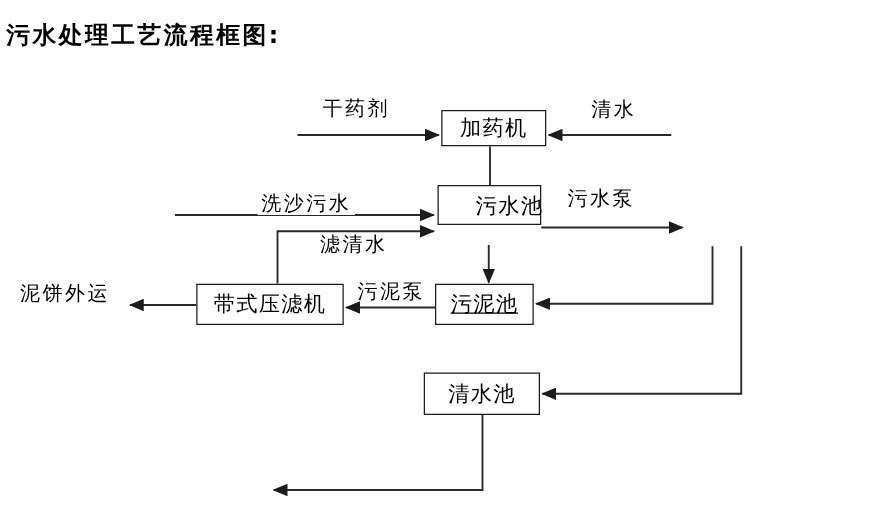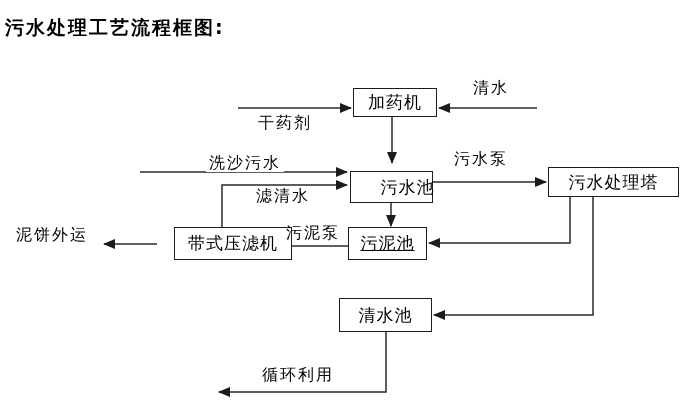--- a/index.html
+++ b/index.html
@@ -41,28 +41,28 @@
     position: absolute;
     font-size: 16px;
     letter-spacing: 2px;
     white-space: nowrap;
     line-height: 1.15;
   }
   .flabel.on-line { background: #ffffff; padding: 0 3px; margin-left: 40px; }
 
   
   #node-dosing       { left: 353px; top:  88px; width:  84px; height: 29px; }
-  #node-sewage-pool  { left: 350px; top: 171px; width:  83px; height: 32px; padding-left: 32px; }
+  #node-sewage-pool  { left: 350px; top: 148px; width:  83px; height: 32px; padding-left: 32px; }
   #node-tower        { left: 548px; top: 167px; width: 131px; height: 30px; }
   #node-sludge-pool  { left: 348px; top: 227px; width:  79px; height: 33px; text-decoration: underline; }
-  #node-belt-press   { left: 157px; top: 227px; width: 118px; height: 33px; margin-left: 17px; }
+  #node-belt-press   { left: 157px; top: 227px; width: 118px; height: 33px; }
   #node-clean-pool   { left: 339px; top: 298px; width:  93px; height: 34px; }
 
   
-  #lbl-dry-chemical  { left: 258px; top:  78px; margin-top: 36px; }
+  #lbl-dry-chemical  { left: 258px; top:  78px; }
   #lbl-clean-water   { left: 473px; top:  79px; }
   #lbl-sand-wash     { left: 166px; top: 154px; }
   #lbl-filtered      { left: 256px; top: 187px; }
   #lbl-sewage-pump   { left: 454px; top: 150px; }
   #lbl-sludge-pump   { left: 286px; top: 224px; }
   #lbl-bottom-sewage { left: 469px; top: 220px; }
   #lbl-mud-cake      { left:  16px; top: 226px; }
   #lbl-recycling     { left: 262px; top: 366px; }
 </style>
 </head>
@@ -89,26 +89,24 @@
       <path d="M348,246 H277" marker-end="url(#ah)"></path>
       <path d="M157,244 H104" marker-end="url(#ah)"></path>
       <path d="M570,197 V243 H429" marker-end="url(#ah)"></path>
       <path d="M593,197 V315 H434" marker-end="url(#ah)"></path>
       <path d="M386,332 V392 H219" marker-end="url(#ah)"></path>
     </g>
   </svg>
 
   <div class="node" id="node-dosing">加药机</div>
   <div class="node" id="node-sewage-pool">污水池</div>
-  <div class="node" id="node-tower">污水处理塔</div>
   <div class="node" id="node-sludge-pool">污泥池</div>
   <div class="node" id="node-belt-press">带式压滤机</div>
   <div class="node" id="node-clean-pool">清水池</div>
 
   <div class="flabel" id="lbl-dry-chemical">干药剂</div>
   <div class="flabel" id="lbl-clean-water">清水</div>
   <div class="flabel on-line" id="lbl-sand-wash">洗沙污水</div>
   <div class="flabel" id="lbl-filtered">滤清水</div>
   <div class="flabel" id="lbl-sewage-pump">污水泵</div>
   <div class="flabel" id="lbl-sludge-pump">污泥泵</div>
   <div class="flabel" id="lbl-mud-cake">泥饼外运</div>
-  <div class="flabel" id="lbl-recycling">循环利用</div>
 </div>
 
 </body></html>

